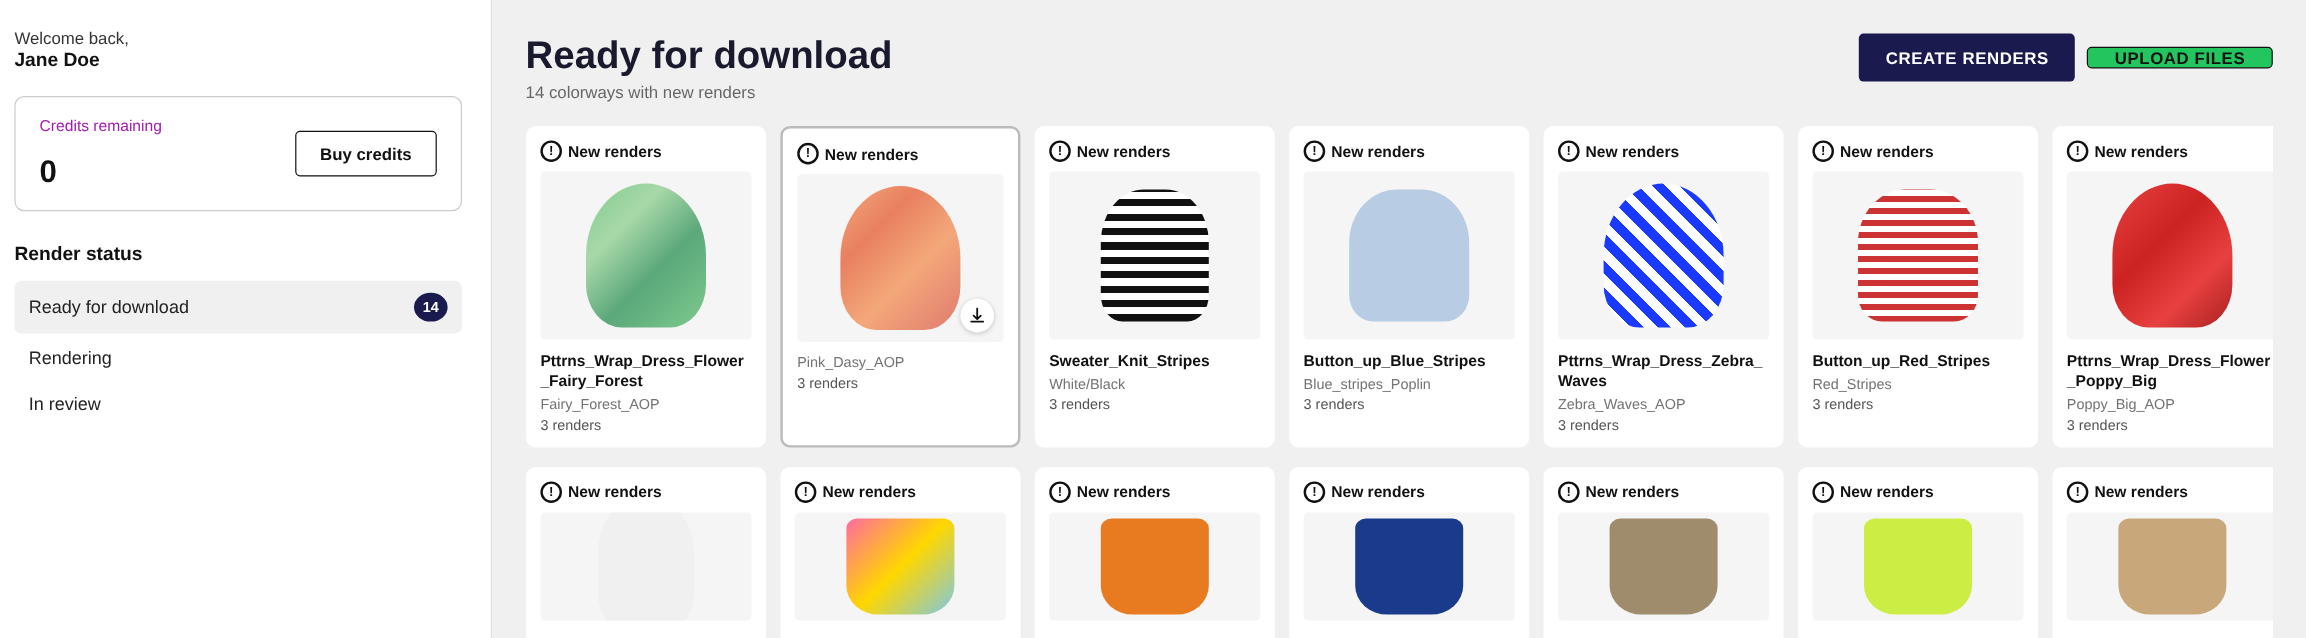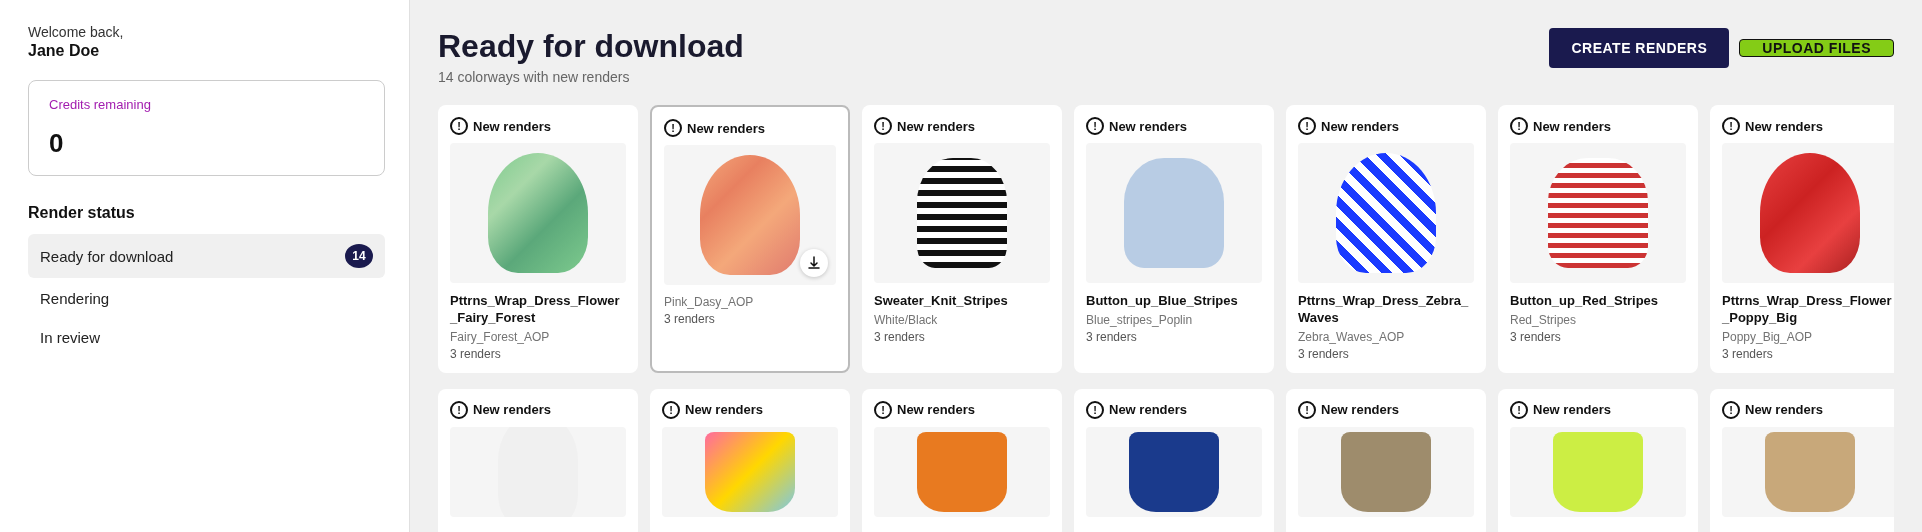--- a/index.html
+++ b/index.html
@@ -3,21 +3,21 @@
   <meta charset="utf-8">
   <style>
     * { box-sizing: border-box; margin: 0; padding: 0; }
     body { font-family: -apple-system, BlinkMacSystemFont, 'Segoe UI', Arial, sans-serif; background: #f0f0f0; display: flex; height: 532px; overflow: hidden; }
 
     
     .sidebar {
       width: 410px;
       min-width: 410px;
       background: #fff;
-      padding: 24px 24px 0 28px;
+      padding: 24px 24px 0 12px;
       display: flex;
       flex-direction: column;
       border-right: 1px solid #e0e0e0;
     }
     .welcome-back {
       font-size: 14px;
       color: #333;
       margin-bottom: 2px;
     }
     .user-name {
@@ -122,21 +122,21 @@
       color: #fff;
       border: none;
       font-size: 14px;
       font-weight: 700;
       padding: 12px 22px;
       border-radius: 4px;
       cursor: pointer;
       letter-spacing: 0.5px;
     }
     .btn-secondary {
-      background: #84cc16;
+      background: #22c55e;
       color: #111;
       border: 1.5px solid #111;
       font-size: 14px;
       font-weight: 700;
       padding: 0 22px;
       border-radius: 4px;
       cursor: pointer;
       letter-spacing: 0.5px;
     }
 
@@ -309,20 +309,21 @@
 
 <div class="sidebar">
   <div class="welcome-back">Welcome back,</div>
   <div class="user-name">Jane Doe</div>
 
   <div class="credits-box">
     <div>
       <div class="credits-label">Credits remaining</div>
       <div class="credits-value">0</div>
     </div>
+    <button class="buy-credits-btn">Buy credits</button>
   </div>
 
   <div class="render-status-label">Render status</div>
 
   <div class="nav-item active">
     <span>Ready for download</span>
     <span class="nav-badge">14</span>
   </div>
   <div class="nav-item">
     <span>Rendering</span>

